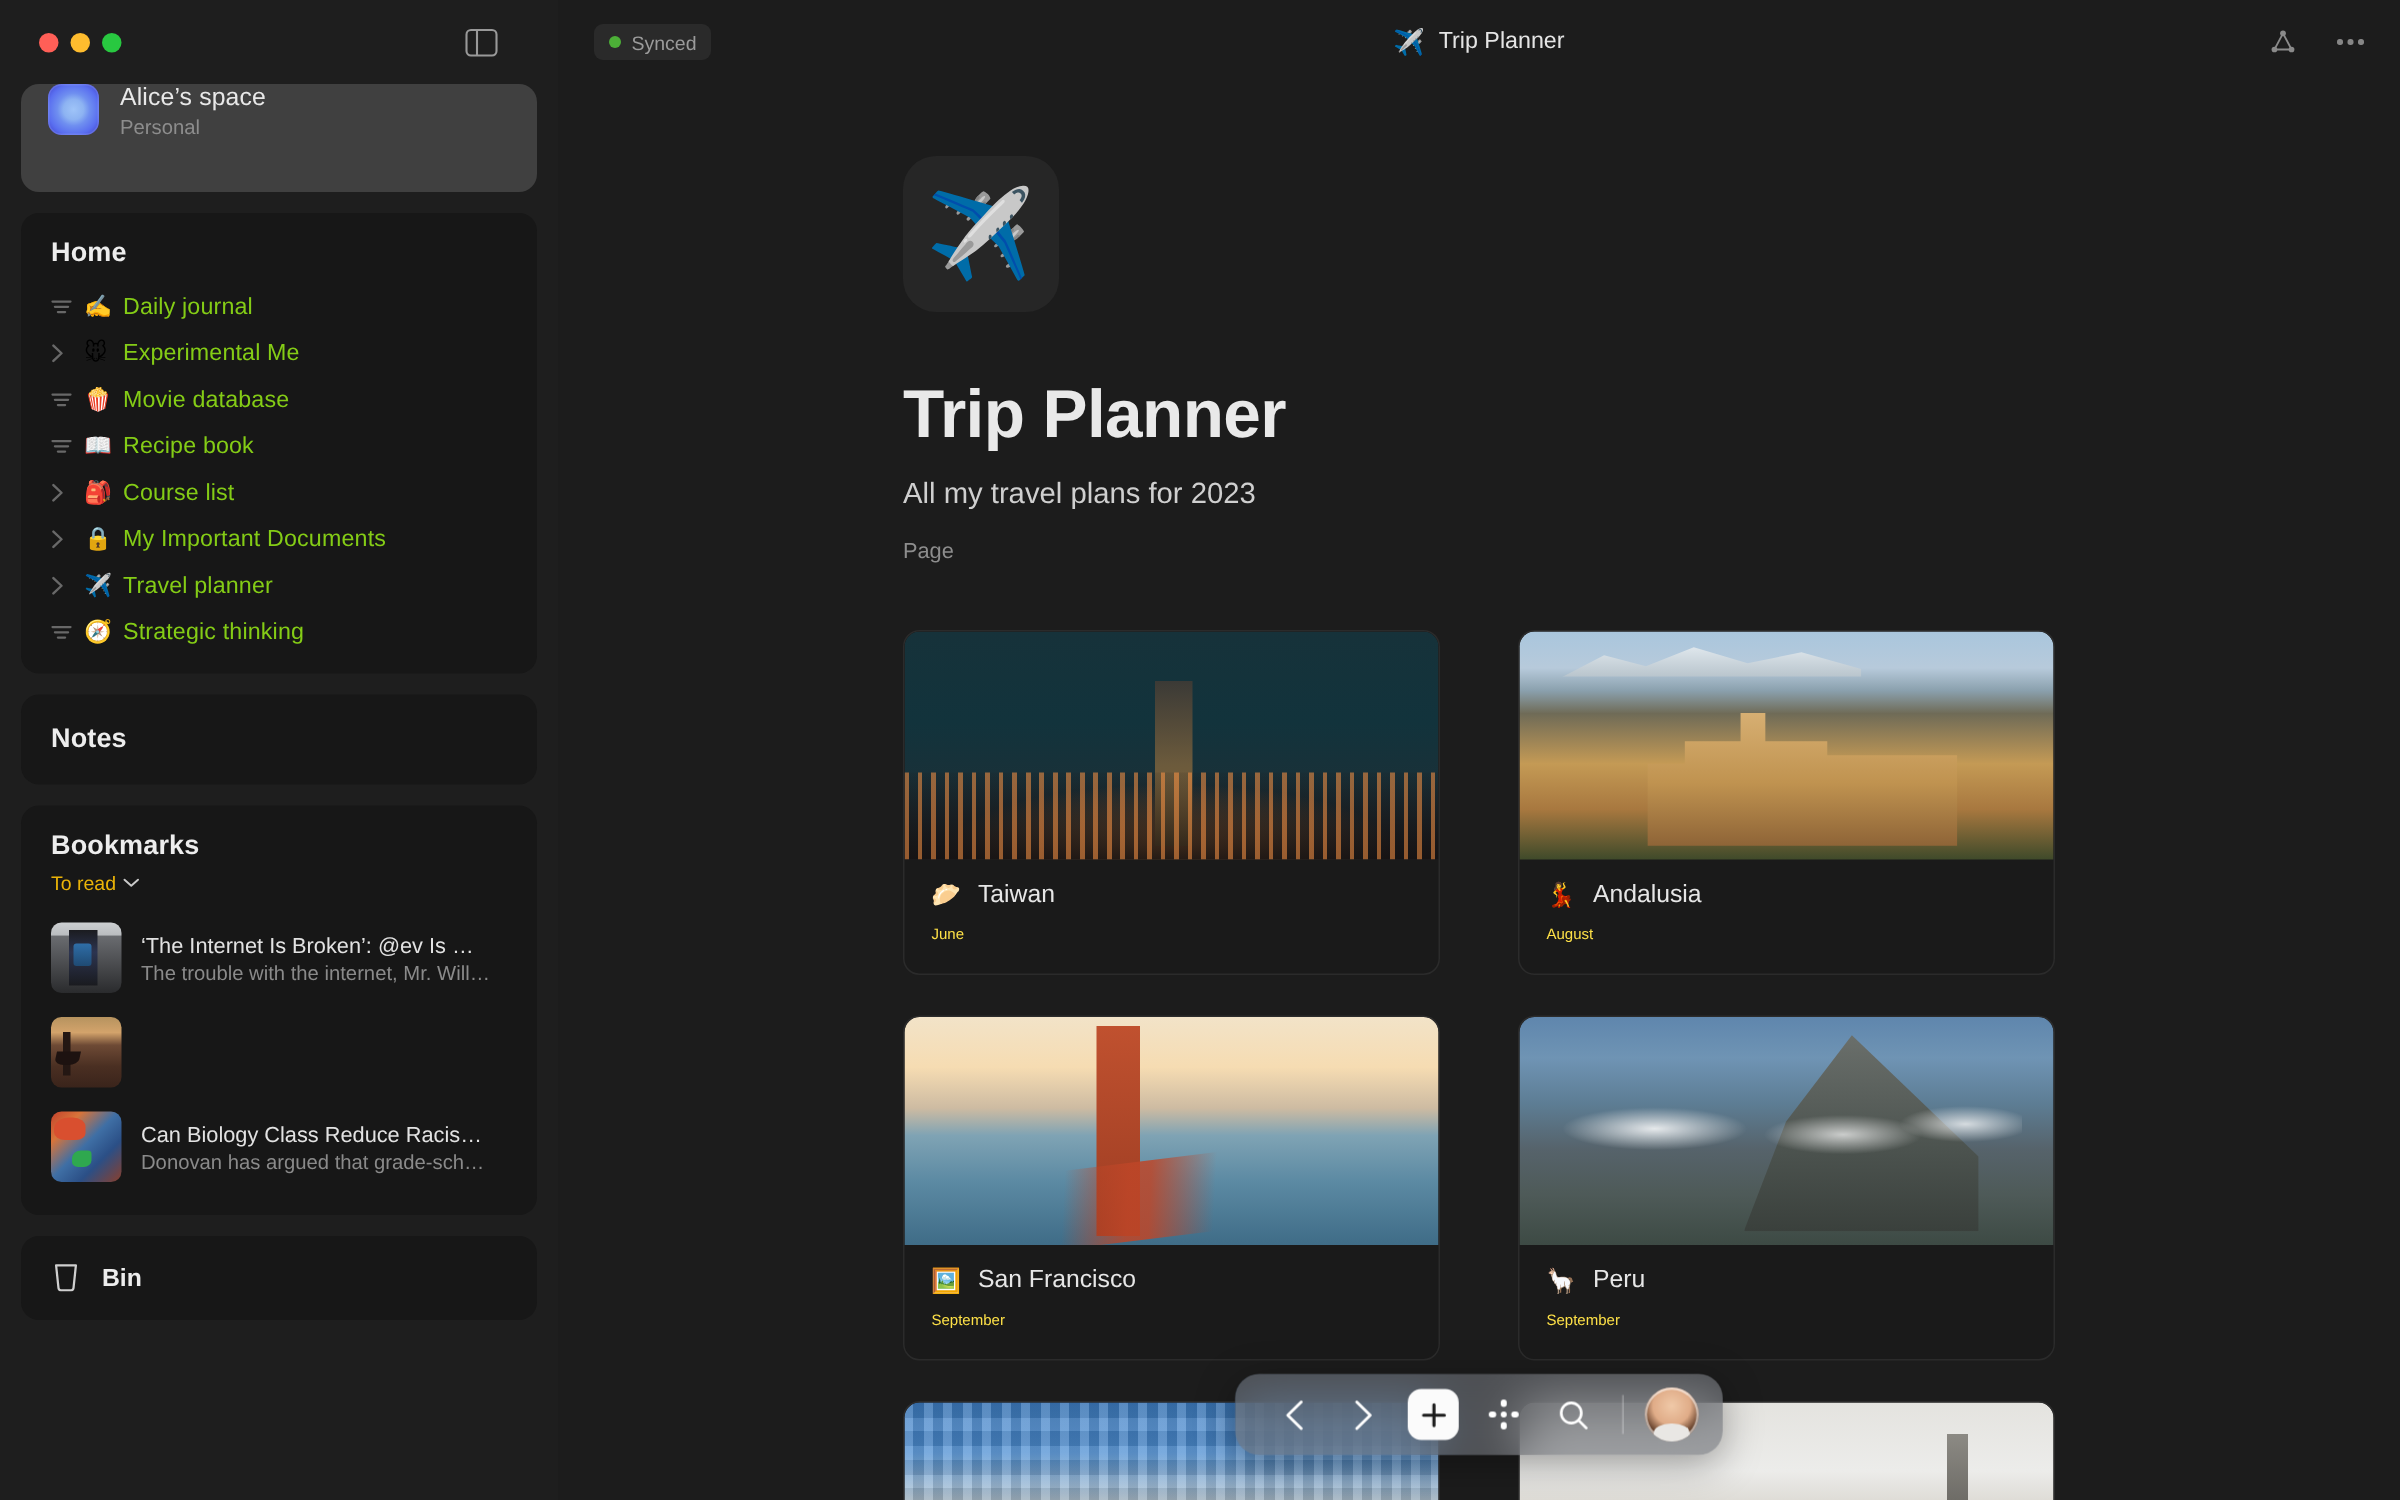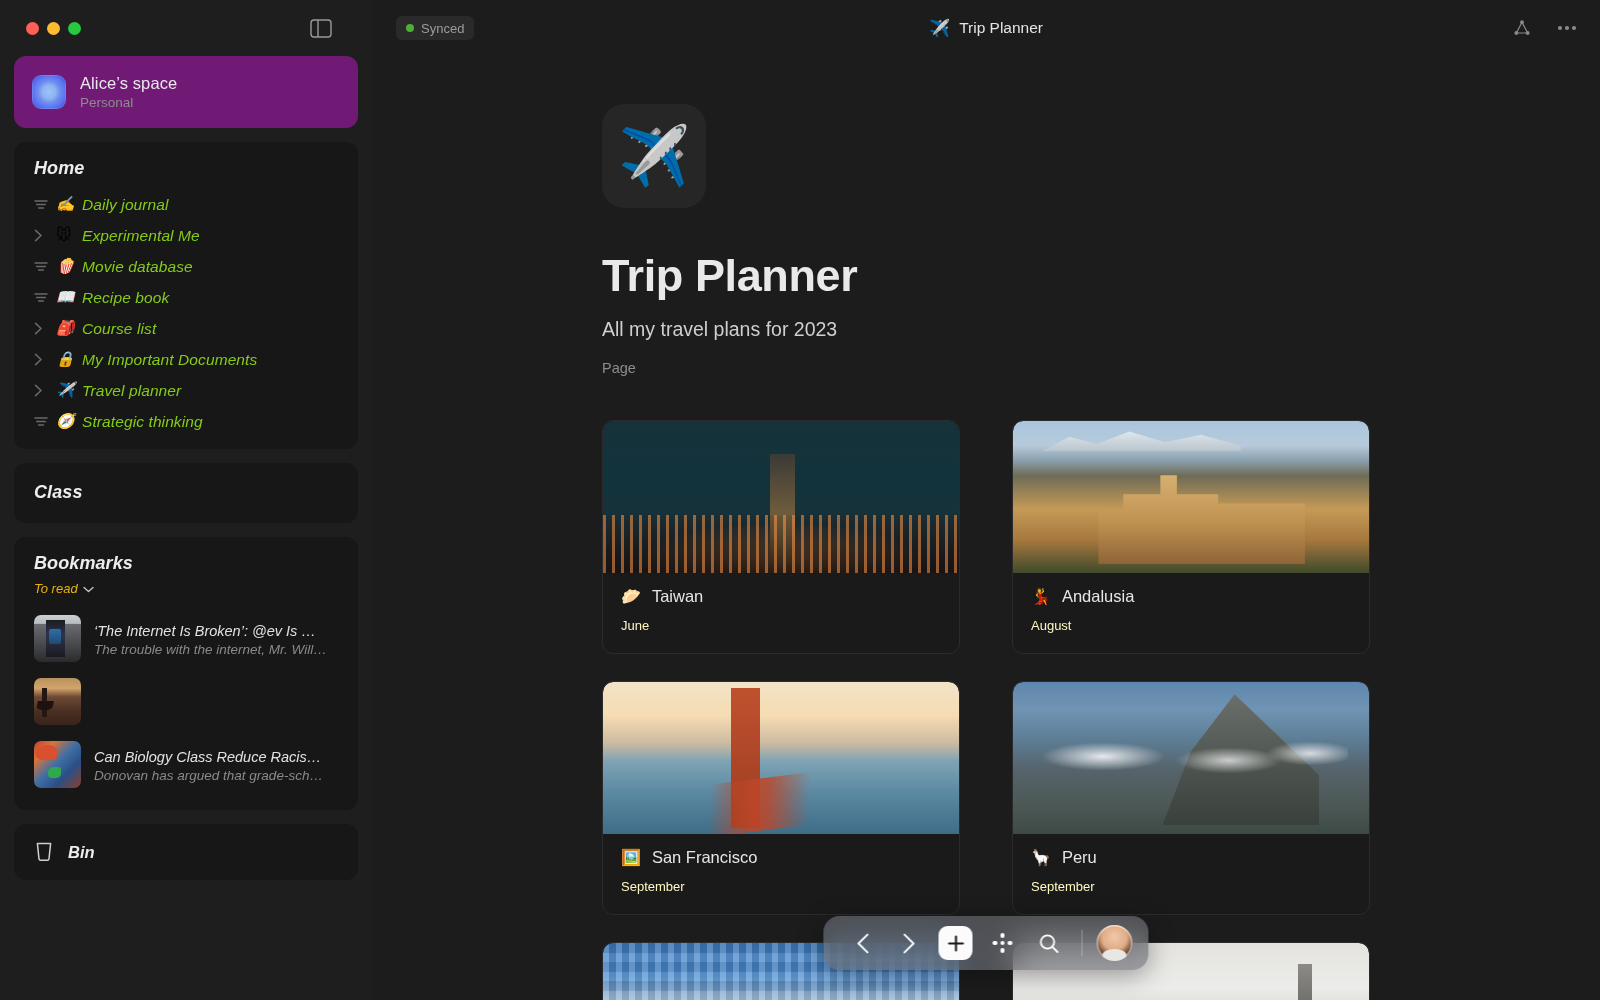--- a/index.html
+++ b/index.html
@@ -24,38 +24,37 @@
   .win-bar { height: 56px; display: flex; align-items: center; padding: 0 4px; }
   .traffic { display: flex; gap: 8px; padding-left: 8px; }
   .dot { width: 13px; height: 13px; border-radius: 50%; }
   .dot.red { background: #ff5f57; }
   .dot.yellow { background: #febc2e; }
   .dot.green { background: #28c840; }
   .panel-toggle { margin-left: auto; margin-right: 22px; width: 22px; height: 19px; opacity: .72; }
   .panel-toggle svg { display: block; }
 
   .space-card {
-    background: #701a75; border-radius: 12px;
-    height: 72px; display: flex; align-items: center; gap: 14px;
+    background: #404040; border-radius: 12px;
+    height: 72px; display: flex; gap: 14px;
     padding: 0 18px; margin-bottom: 14px;
   }
   .space-avatar {
     width: 34px; height: 34px; border-radius: 9px;
     background: radial-gradient(circle at 50% 50%, #9fc4f8 0%, #8db3f2 28%, #6f8ff0 45%, #5a6ff0 70%, #3c3cc8 100%);
     box-shadow: inset 0 0 0 1px rgba(255,255,255,.12);
     flex: 0 0 34px;
   }
   .space-text { display: flex; flex-direction: column; gap: 2px; }
   .space-title { font-size: 16.5px; color: #e8e8e8; font-weight: 400; letter-spacing: .1px; }
   .space-sub { font-size: 13.5px; color: #8d8d8d; }
 
   .sec {
     background: #171717; border-radius: 12px; margin-bottom: 14px;
     padding: 16px 0 14px 0;
-    font-style: italic;
   }
   .sec-title { font-size: 18px; font-weight: 700; color: #ededed; padding: 0 20px; letter-spacing: .1px; }
   .sec.notes { padding: 19px 0 20px 0; }
   .sec.home { padding: 16px 0 12px 0; }
 
   .tree { margin-top: 10px; display: flex; flex-direction: column; }
   .tree-item {
     display: flex; align-items: center; gap: 0;
     height: 31px; padding: 0 20px; cursor: default;
   }
@@ -128,21 +127,21 @@
   .page-sub { font-size: 19.5px; color: #cfcfcf; margin-top: 16px; }
   .page-type { font-size: 14.5px; color: #8d8d8d; margin-top: 19px; }
 
   .cards { margin-top: 44px; display: grid; grid-template-columns: 1fr 1fr; gap: 27px 52px; }
   .card { background: #1a1a1a; border: 1px solid #2b2b2b; border-radius: 11px; overflow: hidden; }
   .card-img { height: 152px; border-radius: 10px 10px 0 0; position: relative; overflow: hidden; }
   .card-body { padding: 14px 18px 20px 18px; }
   .card-row { display: flex; align-items: center; gap: 11px; }
   .card-emoji { font-size: 16px; font-family: "DejaVu Sans", sans-serif; line-height: 1; }
   .card-name { font-size: 16.5px; color: #e6e6e6; }
-  .card-meta { font-size: 13px; color: #fef9c3; margin-top: 12px; }
+  .card-meta { font-size: 10px; color: #fde047; margin-top: 12px; }
 
   
   .img-taiwan {
     background:
       radial-gradient(ellipse 60% 40% at 50% 95%, rgba(255,150,60,.55), transparent 70%),
       linear-gradient(180deg,#16323a 0%,#12333c 40%,#183139 62%,#20242a 100%);
   }
   .img-taiwan::before { content:""; position:absolute; left:47%; bottom:6%; width:7%; height:72%;
       background: linear-gradient(180deg,#3b3a36 0%,#6b5a3c 50%,#8a6a3a 100%); }
   .img-taiwan::after { content:""; position:absolute; left:0; bottom:0; width:100%; height:38%;
@@ -321,21 +320,21 @@
                 <path d="M1 2h12M2.6 5.5h8.8M4.6 9h4.8" stroke="#9a9a9a" stroke-width="1.5" stroke-linecap="round"></path>
               </svg>
             </span>
             <span class="t-emoji">🧭</span>
             <span class="t-label">Strategic thinking</span>
           </div>
         </div>
     </div>
 
     <div class="sec notes">
-      <div class="sec-title">Class</div>
+      <div class="sec-title">Notes</div>
     </div>
 
     <div class="sec">
       <div class="bk-head">
         <div class="sec-title" style="padding:0">Bookmarks</div>
         <div class="bk-filter">
           <span class="bk-filter-label">To read</span>
           <span>
             <svg width="11" height="7" viewBox="0 0 11 7" fill="none">
               <path d="M1 1.5L5.5 5.5L10 1.5" stroke="#c9c9c9" stroke-width="1.3" stroke-linecap="round" stroke-linejoin="round"></path>

